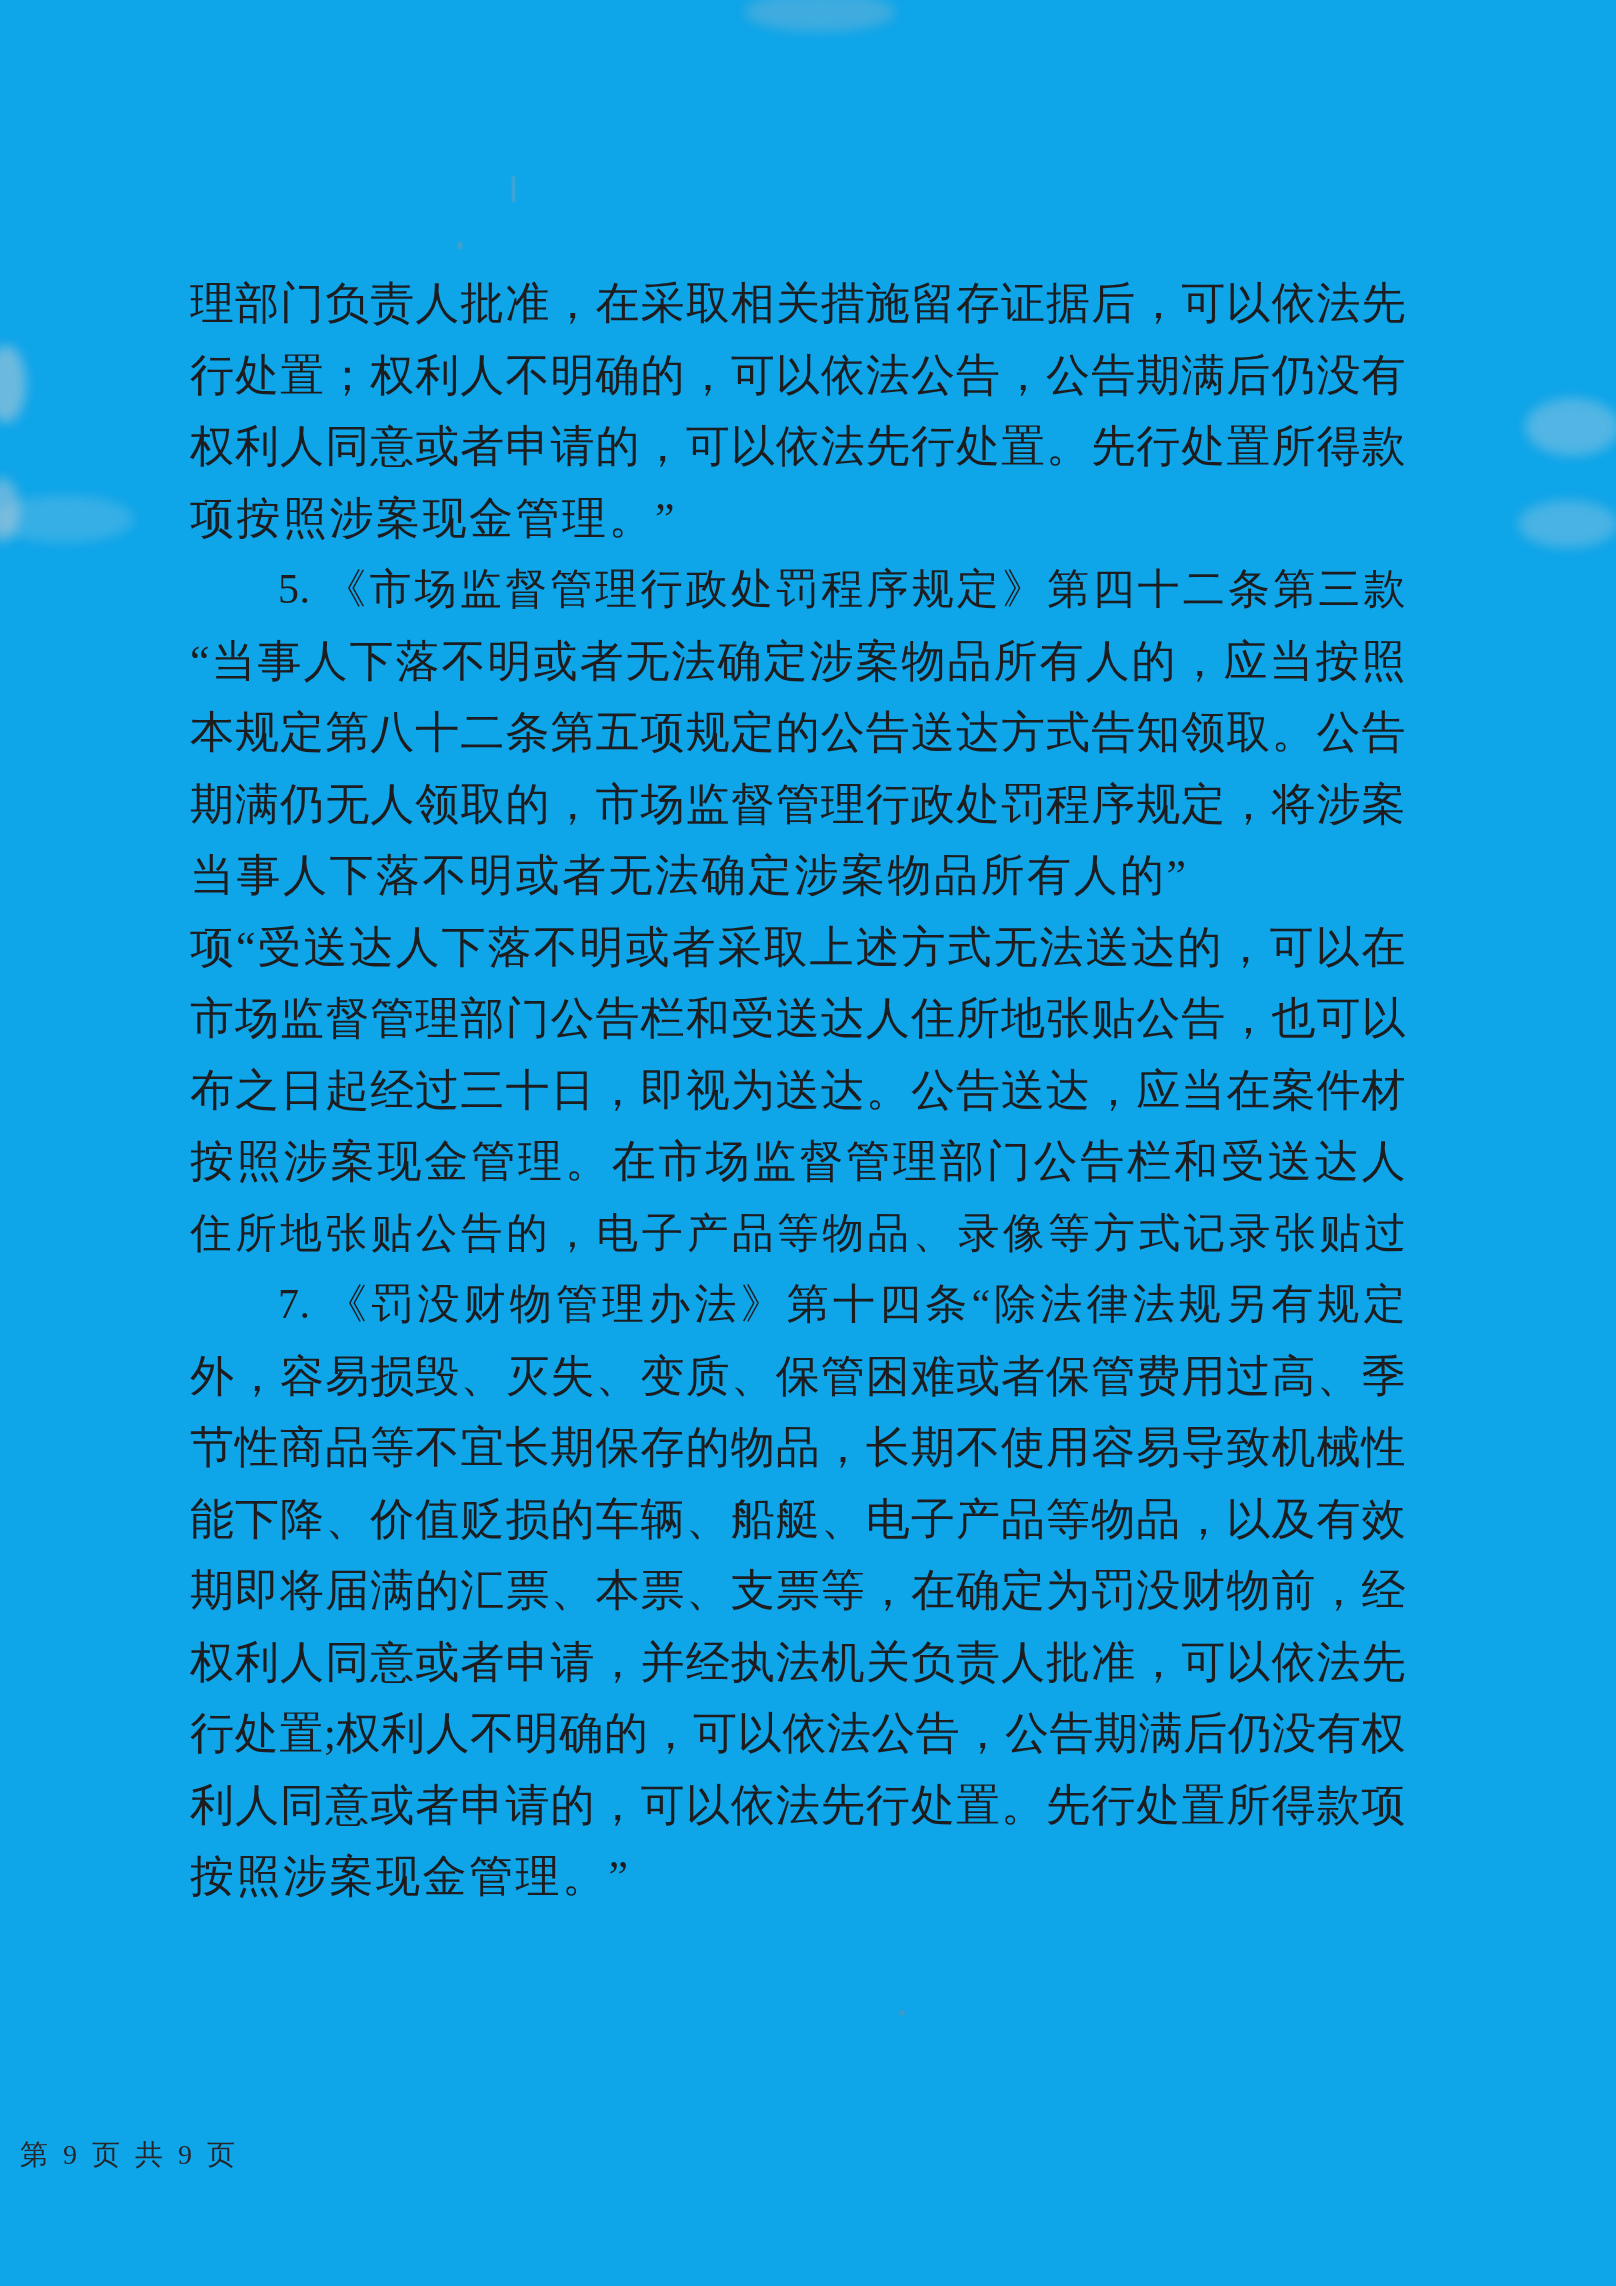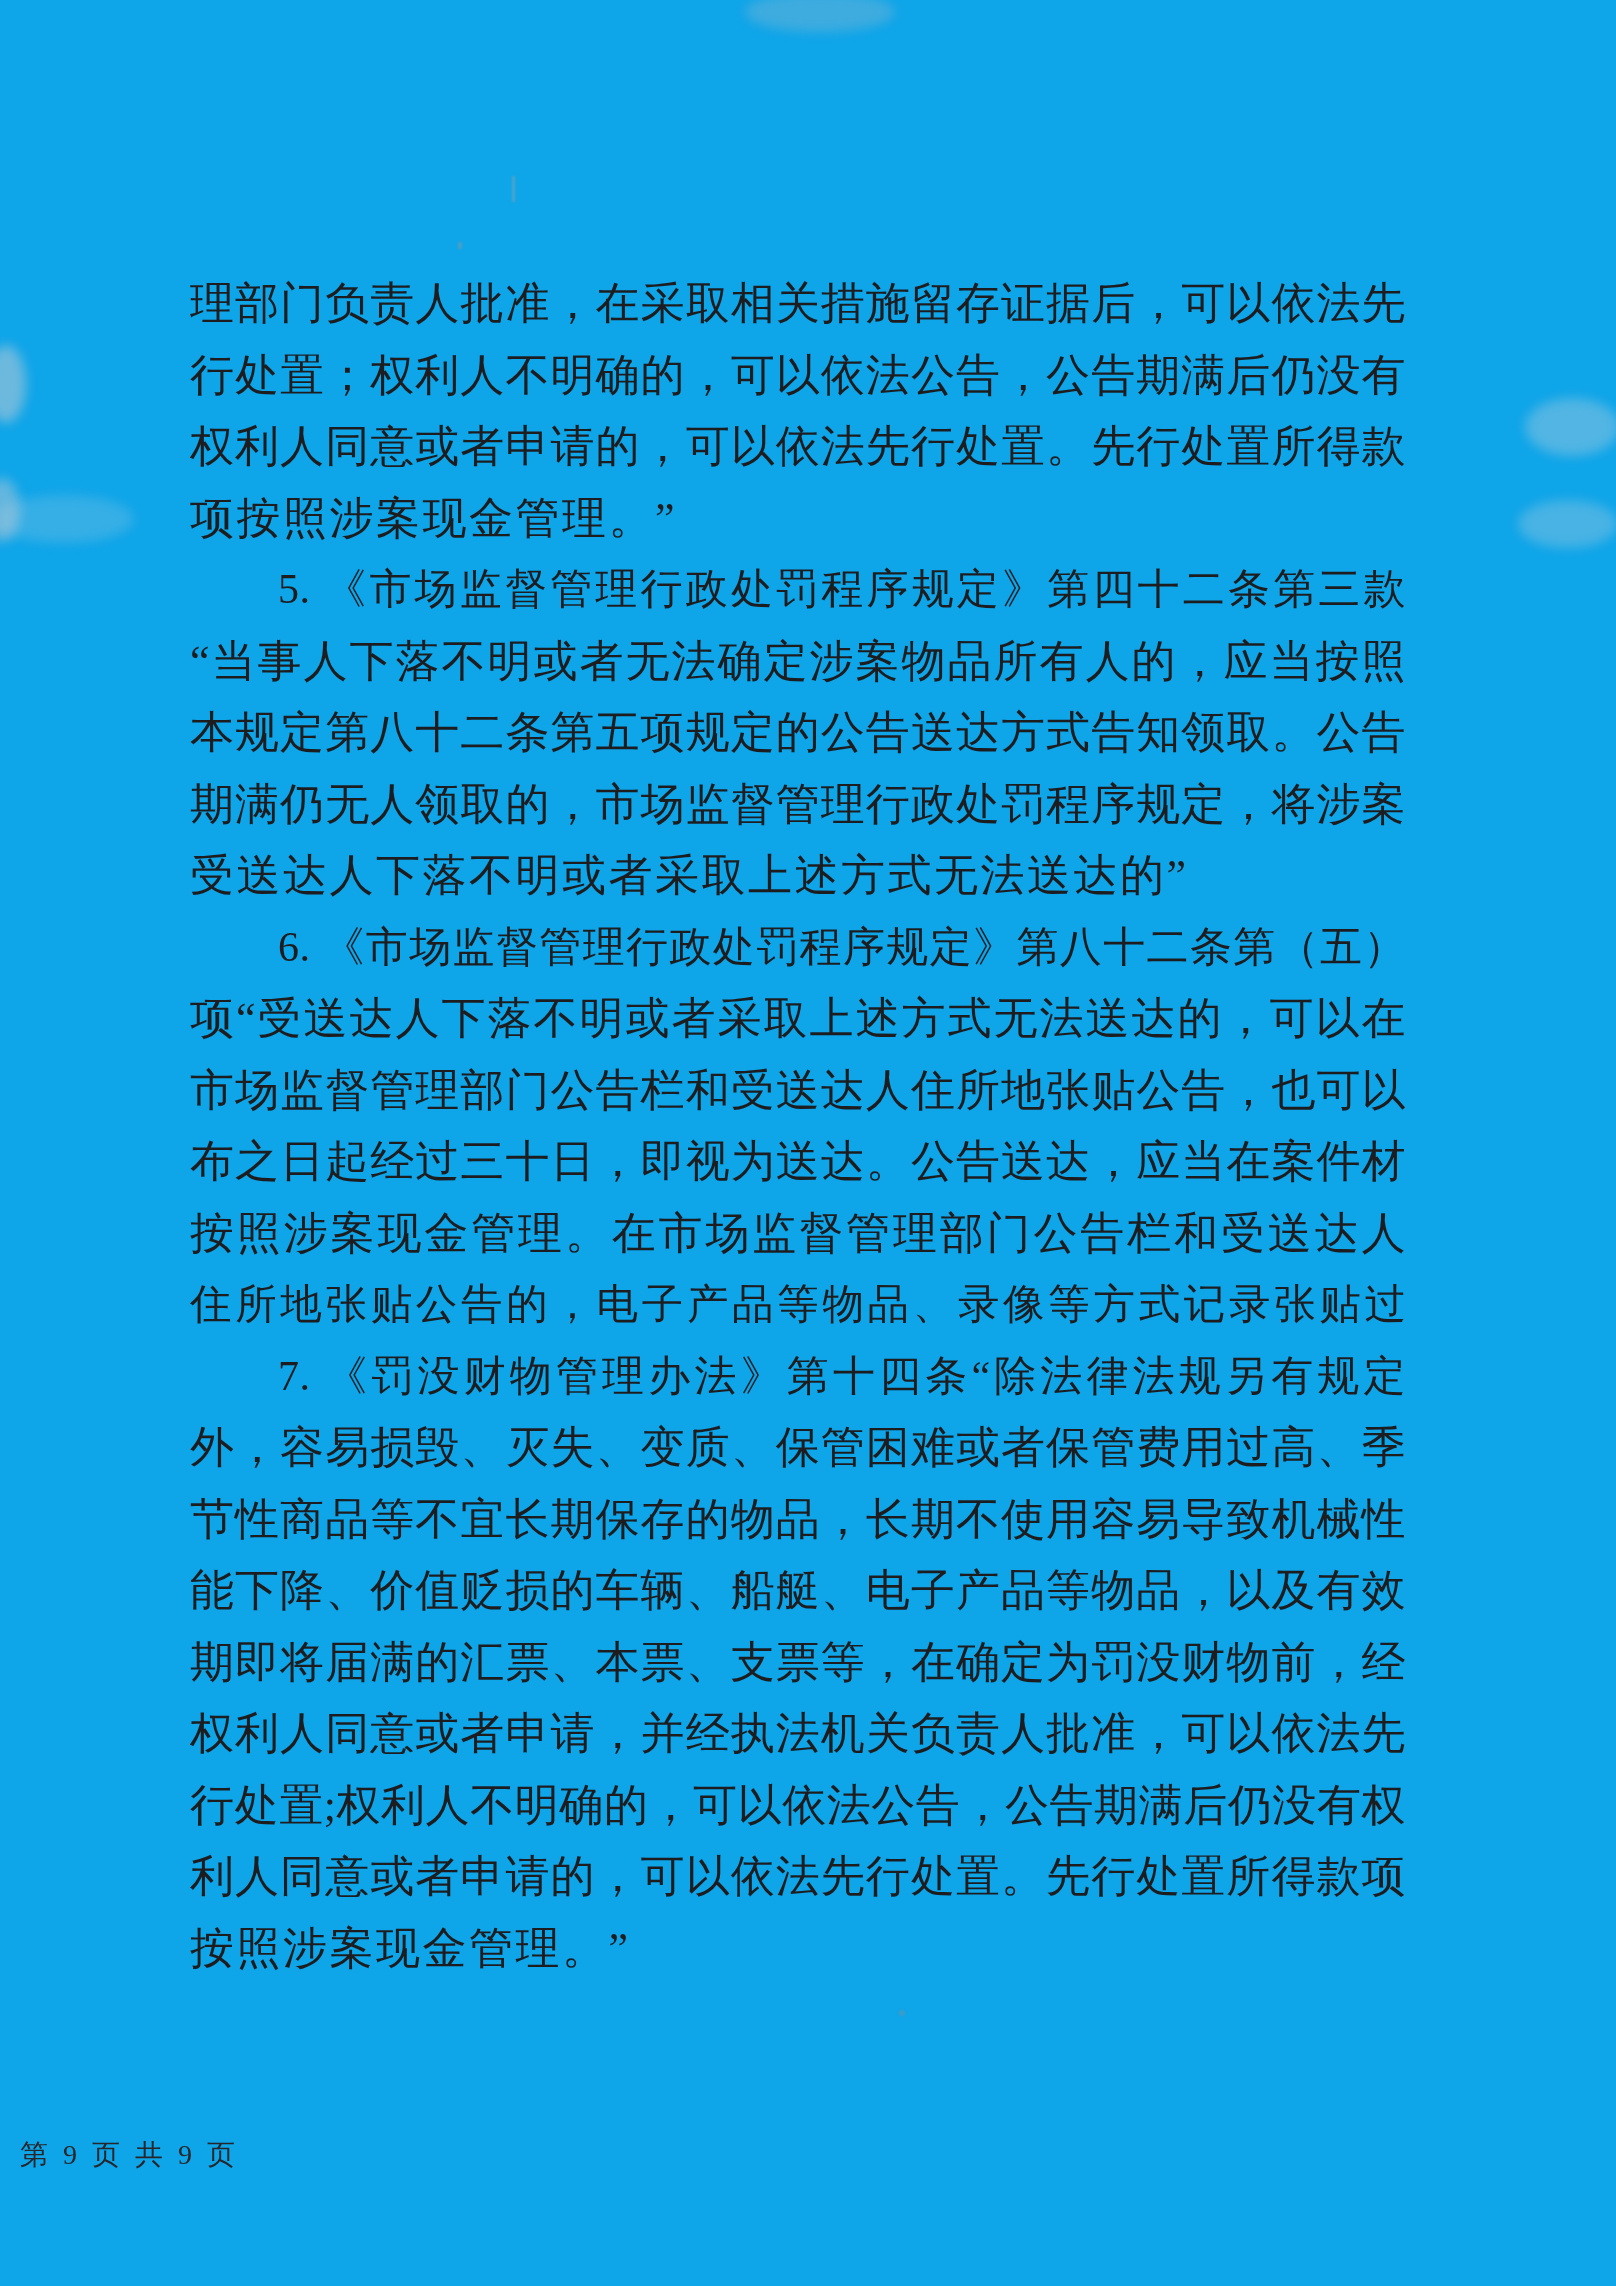--- a/index.html
+++ b/index.html
@@ -87,22 +87,21 @@
 
   <div class="content" id="lines">
       <div class="line">理部门负责人批准，在采取相关措施留存证据后，可以依法先</div>
       <div class="line">行处置；权利人不明确的，可以依法公告，公告期满后仍没有</div>
       <div class="line">权利人同意或者申请的，可以依法先行处置。先行处置所得款</div>
       <div class="line end">项按照涉案现金管理。”</div>
       <div class="line indent">5. 《市场监督管理行政处罚程序规定》第四十二条第三款</div>
       <div class="line">“当事人下落不明或者无法确定涉案物品所有人的，应当按照</div>
       <div class="line">本规定第八十二条第五项规定的公告送达方式告知领取。公告</div>
       <div class="line">期满仍无人领取的，市场监督管理行政处罚程序规定，将涉案</div>
-      <div class="line end">受送达人下落不明或者采取上述方式无法送达的”</div>
-      <div class="line indent">6. 《市场监督管理行政处罚程序规定》第八十二条第（五）</div>
+      <div class="line end">当事人下落不明或者无法确定涉案物品所有人的”</div>
       <div class="line">项“受送达人下落不明或者采取上述方式无法送达的，可以在</div>
       <div class="line">市场监督管理部门公告栏和受送达人住所地张贴公告，也可以</div>
       <div class="line">布之日起经过三十日，即视为送达。公告送达，应当在案件材</div>
       <div class="line">按照涉案现金管理。在市场监督管理部门公告栏和受送达人</div>
       <div class="line tight">住所地张贴公告的，电子产品等物品、录像等方式记录张贴过程。”</div>
       <div class="line indent">7. 《罚没财物管理办法》第十四条“除法律法规另有规定</div>
       <div class="line">外，容易损毁、灭失、变质、保管困难或者保管费用过高、季</div>
       <div class="line">节性商品等不宜长期保存的物品，长期不使用容易导致机械性</div>
       <div class="line">能下降、价值贬损的车辆、船艇、电子产品等物品，以及有效</div>
       <div class="line">期即将届满的汇票、本票、支票等，在确定为罚没财物前，经</div>

